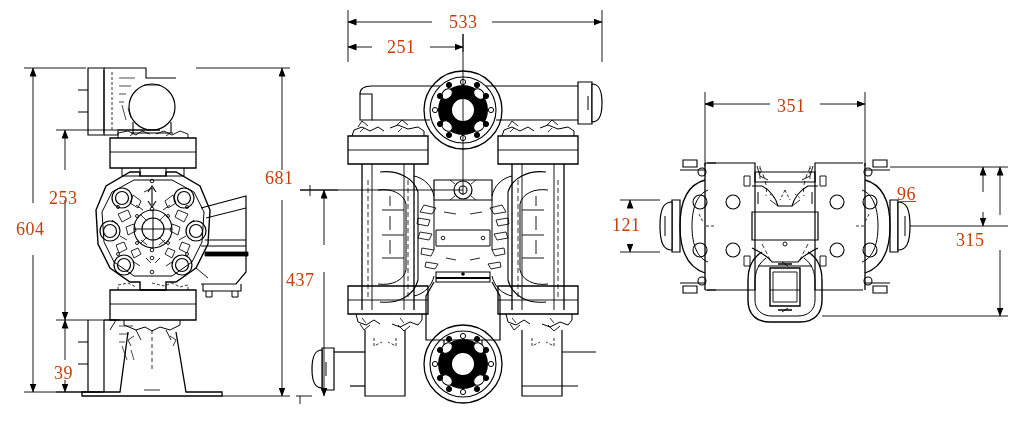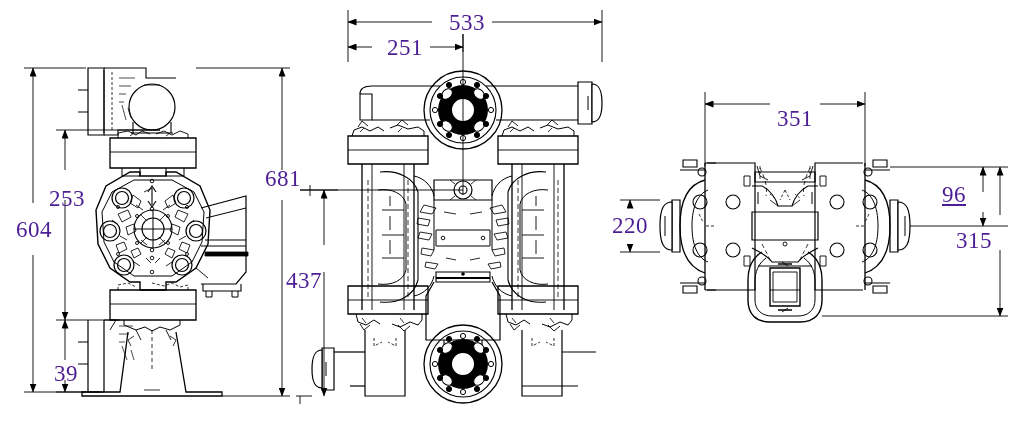--- a/index.html
+++ b/index.html
@@ -2,23 +2,23 @@
 <html><head>
 <meta charset="utf-8">
 <title>Pump Dimensional Drawing</title>
 <style>
   html,body{margin:0;padding:0;background:#ffffff;}
   body{width:1011px;height:431px;overflow:hidden;font-family:"Liberation Serif",serif;}
   #sheet{position:relative;width:1011px;height:431px;background:#fff;}
   svg.layer{position:absolute;left:0;top:0;width:1011px;height:431px;}
   .dimtxt{
     position:absolute;
-    color:#4c1d95;
+    color:#c2410c;
     font-family:"Liberation Serif",serif;
-    font-size:23px;
+    font-size:18px;
     line-height:21px;
     letter-spacing:0.5px;
     white-space:nowrap;
     -webkit-font-smoothing:none;
   }
 </style>
 </head>
 <body>
 
 <div id="sheet">
@@ -478,18 +478,18 @@
 
   <div class="dimtxt" style="left:16px;top:219px;">604</div>
   <div class="dimtxt" style="left:49px;top:188px;">253</div>
   <div class="dimtxt" style="left:54px;top:363px;">39</div>
   <div class="dimtxt" style="left:265px;top:168px;">681</div>
 
   <div class="dimtxt" style="left:449px;top:12px;">533</div>
   <div class="dimtxt" style="left:387px;top:37px;text-align:center;">251</div>
   <div class="dimtxt" style="left:286px;top:270px;">437</div>
 
-  <div class="dimtxt" style="left:777px;top:108px;">351</div>
-  <div class="dimtxt" style="left:612px;top:215px;">220</div>
-  <div class="dimtxt" style="left:942px;top:184px;text-decoration:underline;">96</div>
+  <div class="dimtxt" style="left:777px;top:96px;">351</div>
+  <div class="dimtxt" style="left:612px;top:215px;">121</div>
+  <div class="dimtxt" style="left:897px;top:184px;text-decoration:underline;">96</div>
   <div class="dimtxt" style="left:956px;top:230px;text-align:center;">315</div>
 
 </div>
 
 </body></html>

